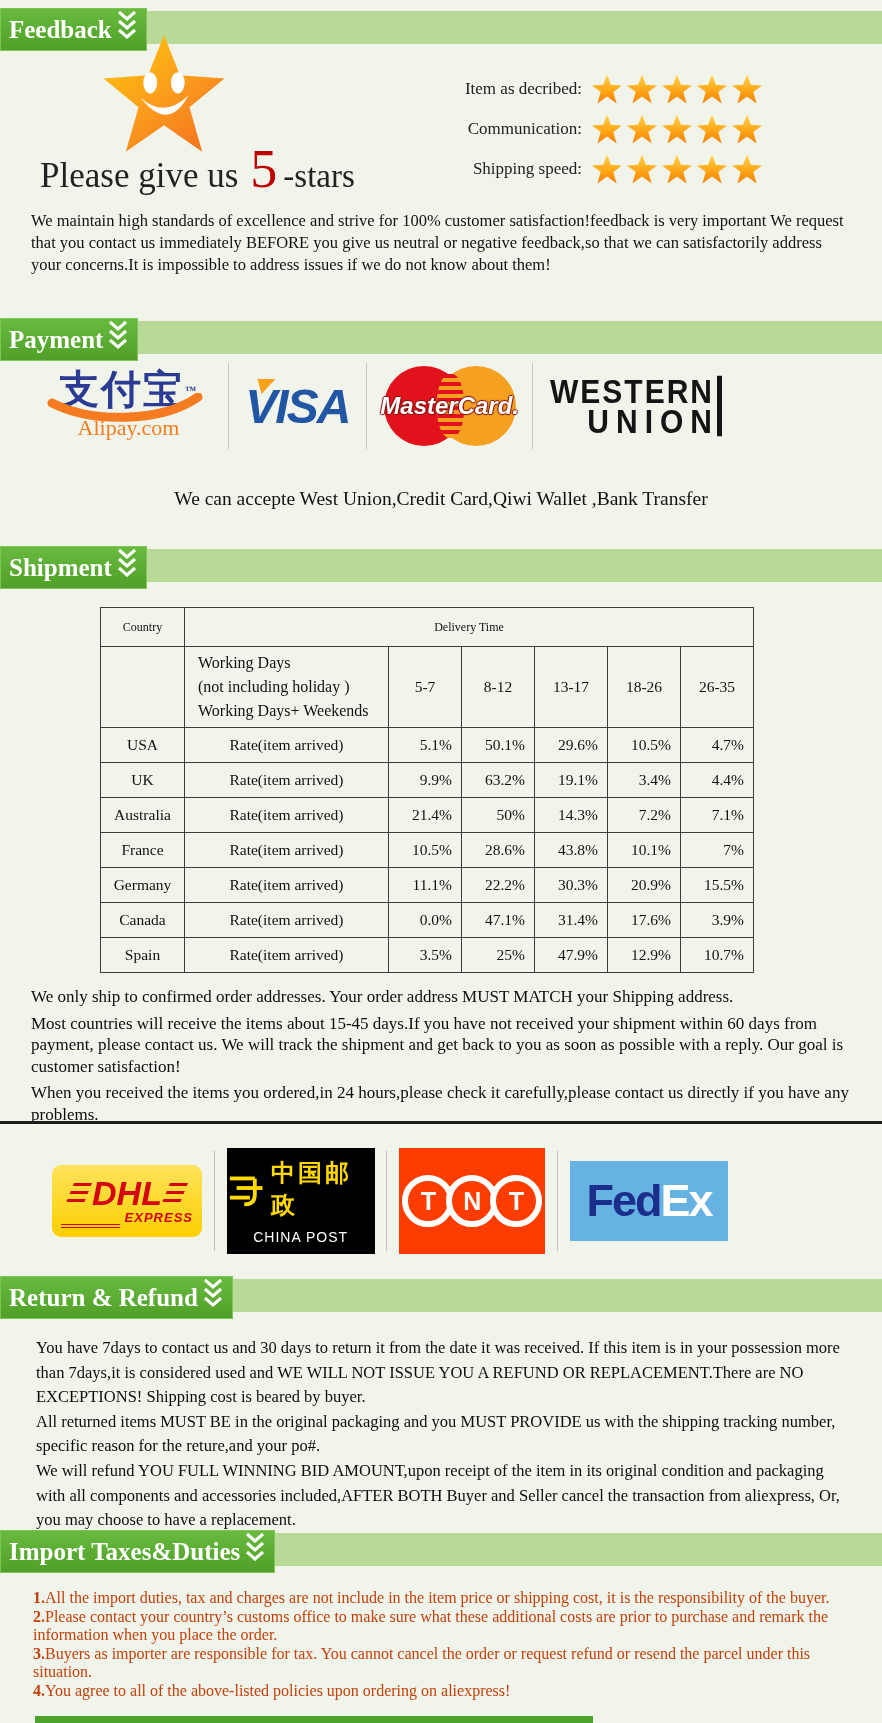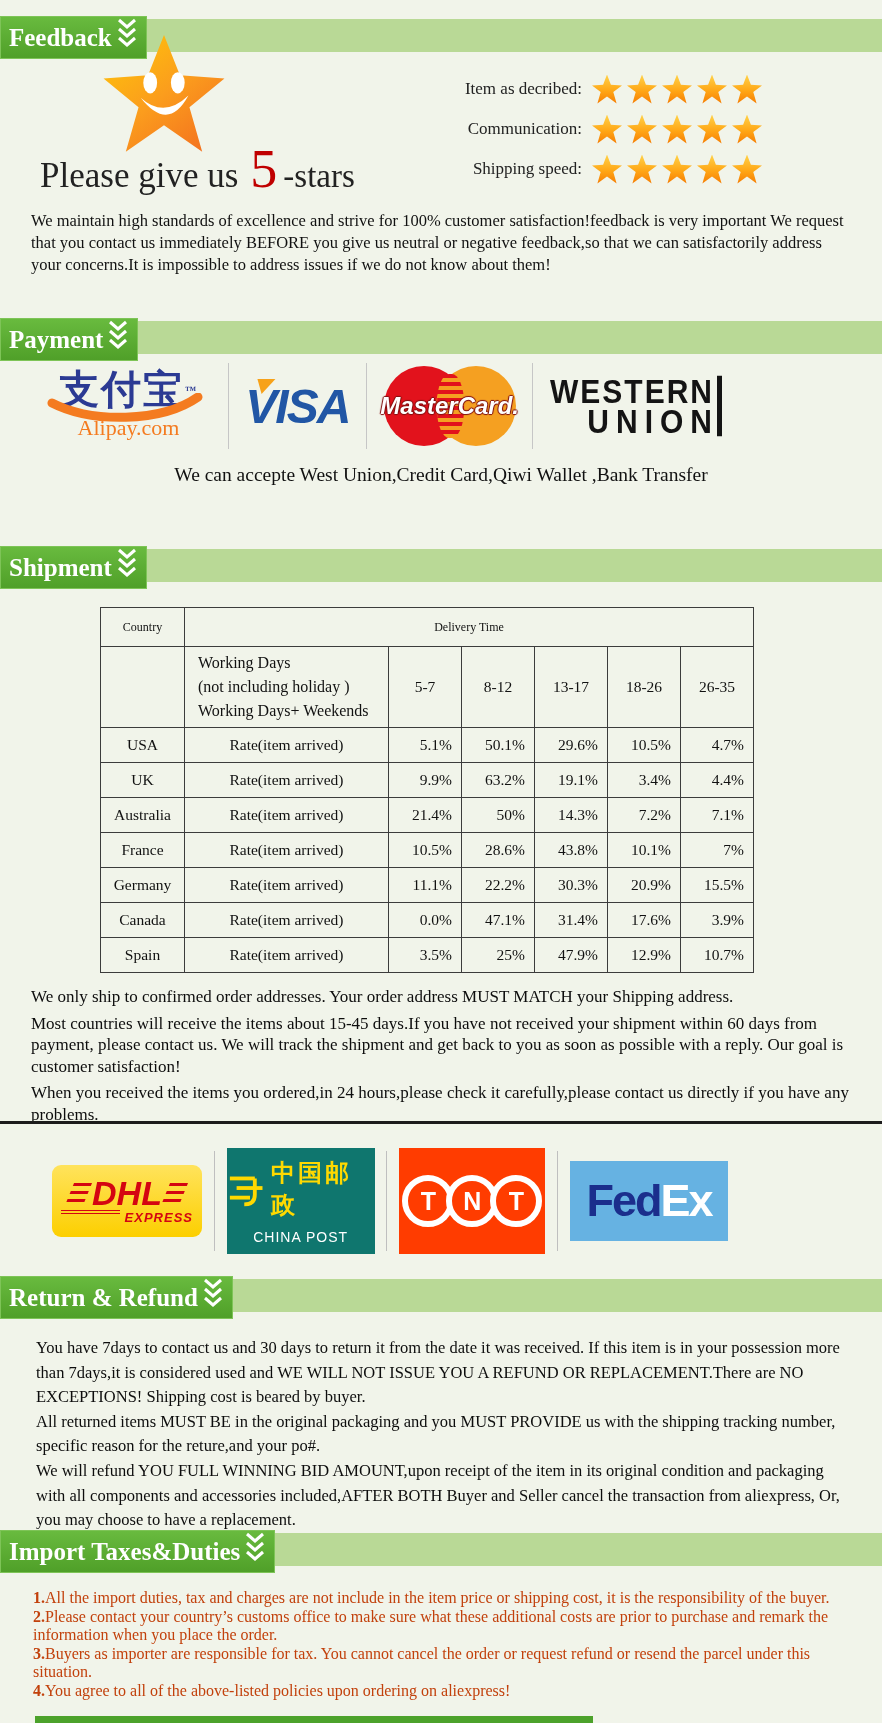--- a/index.html
+++ b/index.html
@@ -52,21 +52,21 @@
           background:repeating-linear-gradient(#e2121c 0 4px,#f5a021 4px 8px);}
   .mc-text{position:absolute;left:50%;top:50%;transform:translate(-50%,-50%);
            font-style:italic;font-weight:bold;font-size:24px;color:#fff;white-space:nowrap;
            font-family:"Liberation Sans",sans-serif;
            text-shadow:0 1px 1px #801010,0 -1px 1px #801010,1px 0 1px #801010,-1px 0 1px #801010;}
   .wu{font-family:"Liberation Sans",sans-serif;font-weight:900;color:#141414;
       text-align:right;border-right:5px solid #141414;padding-right:3px;
       transform:scaleY(1.12);line-height:27px;font-size:30px;}
   .wu .wu1{letter-spacing:2px;}
   .wu .wu2{letter-spacing:7px;margin-right:-5px;}
-  .pay-note{position:absolute;left:0;top:464px;width:882px;text-align:center;
+  .pay-note{position:absolute;left:0;top:488px;width:882px;text-align:center;
             font-size:19.5px;color:#111;}
 
   
   table.ship{position:absolute;left:100px;top:607px;border-collapse:collapse;
              font-size:15.5px;color:#111;table-layout:fixed;}
   table.ship td{border:1.6px solid #3c3c3c;text-align:center;padding:0;}
   td.c-country{width:83px;}
   td.c-desc{width:190px;}
   td.c-rng{width:72px;}
   tr.r-top td{height:38px;font-size:12px;margin-left:40px;}
@@ -84,25 +84,25 @@
   .carriers{position:absolute;left:52px;top:1146px;width:676px;height:110px;
             display:flex;align-items:center;justify-content:space-between;}
   .csep{width:1px;height:100px;background:#bfbfbf;}
   .dhl{width:150px;height:72px;background:linear-gradient(#ffe35c,#fccf00);
        display:flex;flex-direction:column;align-items:center;justify-content:center;border-radius:9px;}
   .dhl-main{display:flex;align-items:center;gap:4px;}
   .dhl-bars{width:18px;height:20px;transform:skewX(-22deg);
             background:repeating-linear-gradient(#d40511 0 3px,transparent 3px 8px);}
   .dhl-text{font-family:"Liberation Sans",sans-serif;font-style:italic;font-weight:900;
             font-size:34px;color:#d40511;letter-spacing:0px;line-height:30px;}
-  .dhl-sub{display:flex;align-items:flex-start;gap:5px;margin-top:2px;width:88%;}
+  .dhl-sub{display:flex;align-items:flex-end;gap:5px;margin-top:2px;width:88%;}
   .dhl-sub .ln{flex:1;height:1px;background:#d40511;box-shadow:0 3px 0 #d40511;}
   .dhl-sub .ex{font-family:"Liberation Sans",sans-serif;font-style:italic;font-weight:bold;
                font-size:13px;color:#d40511;letter-spacing:1px;}
-  .cpost{width:148px;height:106px;background:#0f766e;display:flex;flex-direction:column;
+  .cpost{width:148px;height:106px;background:#000000;display:flex;flex-direction:column;
          align-items:center;justify-content:center;}
   .cpost-row{display:flex;align-items:center;gap:6px;}
   .cpost-cn{color:#ffd900;font-weight:bold;font-size:24px;letter-spacing:3px;font-family:"Liberation Serif",serif;}
   .cpost-en{color:#fff;font-family:"Liberation Sans",sans-serif;font-size:14px;letter-spacing:1px;margin-top:8px;}
   .tnt{width:146px;height:106px;background:#ff3c00;display:flex;align-items:center;justify-content:center;}
   .tnt-c{width:40px;height:40px;border:6px solid #fff;border-radius:50%;background:#ff3c00;
          color:#fff;font-family:"Liberation Sans",sans-serif;font-weight:900;font-size:25px;
          display:flex;align-items:center;justify-content:center;margin:0 -4px;}
   .fedex{width:158px;height:80px;background:#66b2e2;display:flex;align-items:center;justify-content:center;}
   .fed{font-family:"Liberation Sans",sans-serif;font-weight:900;font-size:45px;color:#1b2e8c;letter-spacing:-2px;}
@@ -113,21 +113,21 @@
   .ret-para p{margin:0;}
   .imp-para{position:absolute;left:33px;top:1589px;width:832px;font-size:16px;line-height:18.5px;color:#c2410c;}
   .imp-item b{font-weight:bold;}
   .bottom-strip{position:absolute;left:35px;top:1716px;width:558px;height:7px;background:#4ca22b;}
 </style>
 </head>
 <body>
 
 <div class="page">
 
-  <div class="sec-header" style="top:16px;">
+  <div class="sec-header" style="top:8px;">
     <div class="sec-band"></div>
     <div class="sec-box">
       <span>Feedback</span>
       <span class="chev">
         <svg width="20" height="34" viewBox="0 0 20 34">
             <g fill="none" stroke="#fff" stroke-width="3">
           <path d="M2 2 L10 9 L18 2"></path>
               <path d="M2 11 L10 18 L18 11"></path>
               <path d="M2 20 L10 27 L18 20"></path>
         </g>

